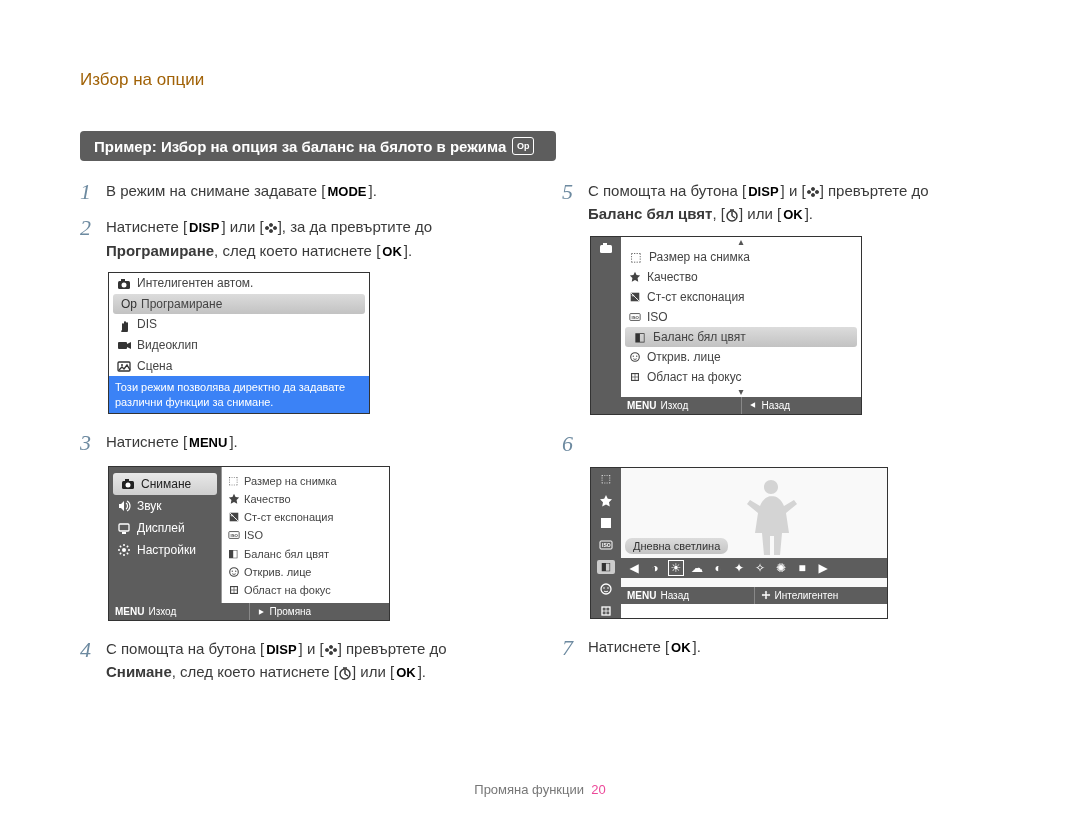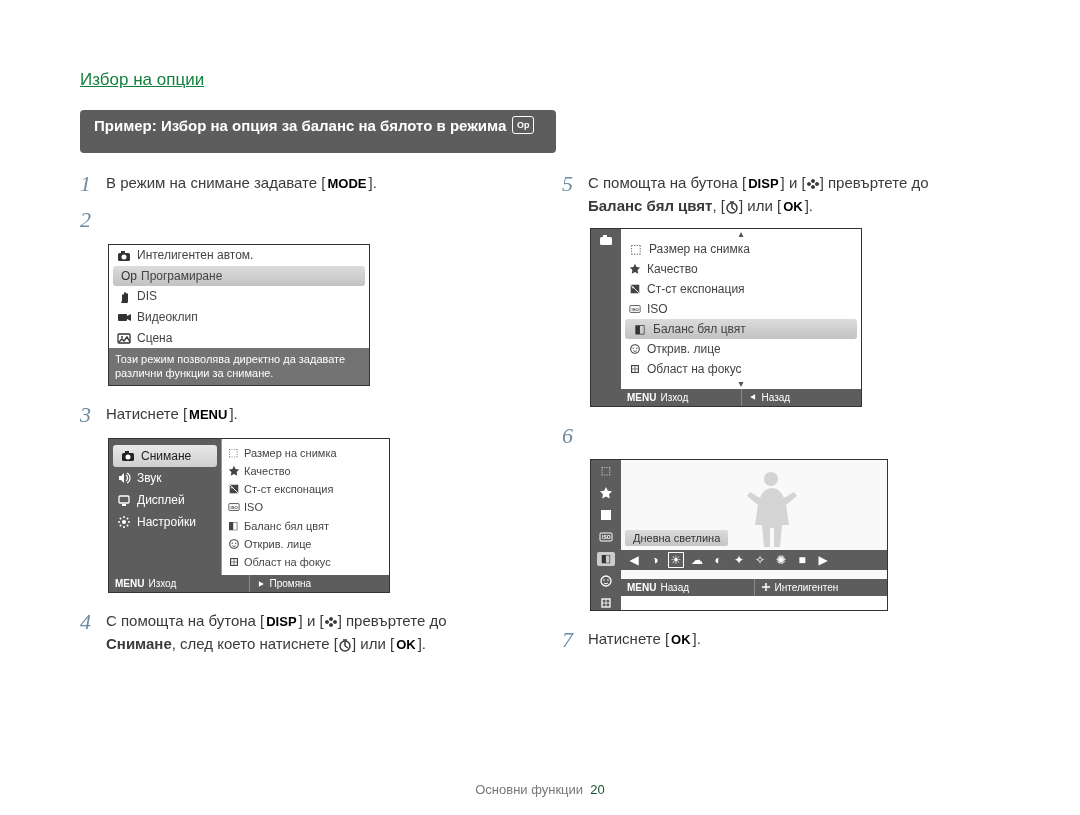--- a/index.html
+++ b/index.html
@@ -10,31 +10,30 @@
     background: #fff;
     font-family: Arial, Helvetica, sans-serif;
     color: #3a3a3a;
     position: relative;
   }
   .page {
     padding: 70px 80px 30px 80px;
   }
   .page-header {
     font-size: 17px;
-    color: #15803d;
-    margin-bottom: 20px;
-    text-decoration: underline;
+    color: #a16207;
+    margin-bottom: 41px;
   }
   .banner {
     display: inline-flex;
     align-items: center;
     background: #5d5d5d;
     color: #fff;
     font-size: 15px;
-    padding: 6px 22px 19px 14px;
+    padding: 6px 22px 6px 14px;
     border-radius: 4px;
     margin-bottom: 18px;
     font-weight: bold;
   }
   .banner .mode-icon {
     display: inline-flex;
     align-items: center;
     justify-content: center;
     width: 20px; height: 16px;
     margin-left: 6px;
@@ -106,21 +105,21 @@
     padding: 3px 8px;
   }
   .menu-row.selected {
     background: linear-gradient(#dcdcdc,#c2c2c2);
     border-radius: 3px;
     margin: 0 4px;
   }
   .menu-icon { width:14px; text-align:center; font-size:12px; color:#333; }
 
   .hintbar {
-    background:#737373;
+    background:#3b82f6;
     color:#fff;
     font-size:11px;
     padding:4px 6px;
     line-height:1.3;
   }
   .footerbar {
     display:flex;
     background:#5d5d5d;
     color:#fff;
     font-size:10px;
@@ -206,21 +205,21 @@
   }
   .silhouette {
     position:absolute;
     left:120px; top:6px;
     color:#d4d4d4;
   }
   .strip-label {
     position:absolute;
     left:4px; top:70px;
     background:linear-gradient(#dcdcdc,#c4c4c4);
-    border-radius:2px;
+    border-radius:7px;
     padding:2px 8px;
     font-size:11px;
     color:#333;
   }
   .icon-strip {
     position:absolute;
     left:0px; right:0; top:90px;
     background:#5d5d5d;
     color:#fff;
     display:flex;
@@ -231,21 +230,21 @@
   }
   .icon-strip span { width:14px; text-align:center; }
 
   .page-number {
     position:absolute;
     bottom:18px; left:0; right:0;
     text-align:center;
     font-size:13px;
     color:#777;
   }
-  .page-number .num { color:#14532d;text-align:center; }
+  .page-number .num { color:#ec4899;text-align:center; }
 
   .svg-icon { display:inline-block; vertical-align:middle; }
 </style>
 </head>
 <body>
 
 <svg width="0" height="0" style="position:absolute">
   <defs>
     <g id="i-disp">
         <text x="0" y="11" font-size="12" font-weight="bold" font-family="Arial">DISP</text>
@@ -348,20 +347,26 @@
 
       <div class="step">
         <div class="step-num">1</div>
         <div class="step-text">
           <span>В режим на снимане задавате [</span><span class="key">MODE</span><span>].</span>
         </div>
       </div>
 
       <div class="step">
         <div class="step-num">2</div>
+        <div class="step-text">
+          <span>Натиснете [</span><span class="key">DISP</span><span>] или [</span><svg class="key-icon" viewBox="0 0 14 14">
+              <use href="#i-flower"></use>
+            </svg><span>], за да превъртите до</span>
+          <br><span class="bold">Програмиране</span><span>, след което натиснете [</span><span class="key">OK</span><span>].</span>
+        </div>
       </div>
 
       <div class="screen screen1">
         <div class="menu-row">
             <span class="menu-icon"><svg class="svg-icon" width="14" height="14" viewBox="0 0 14 14">
                 <use href="#i-camera"></use>
               </svg></span>
             <span>Интелигентен автом.</span>
           </div>
         <div class="menu-row selected">
@@ -642,14 +647,14 @@
         <div class="step-text">
           <span>Натиснете [</span><span class="key">OK</span><span>].</span>
         </div>
       </div>
 
     </div>
   </div>
 </div>
 
 <div class="page-number">
-  <span>Основни функции</span>&nbsp;&nbsp;<span class="num">20</span>
+  <span>Промяна функции</span>&nbsp;&nbsp;<span class="num">20</span>
 </div>
 
 </body></html>

